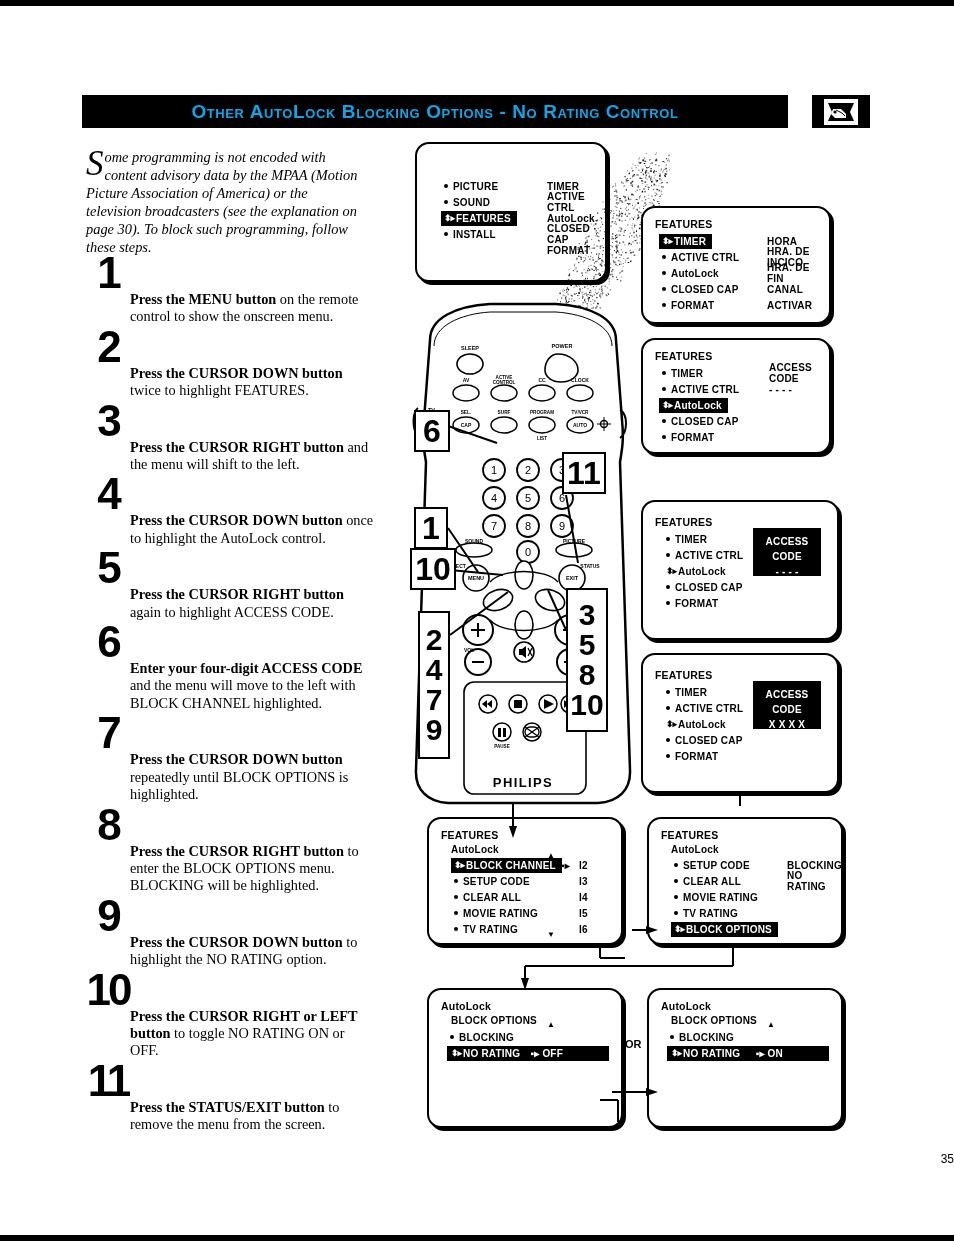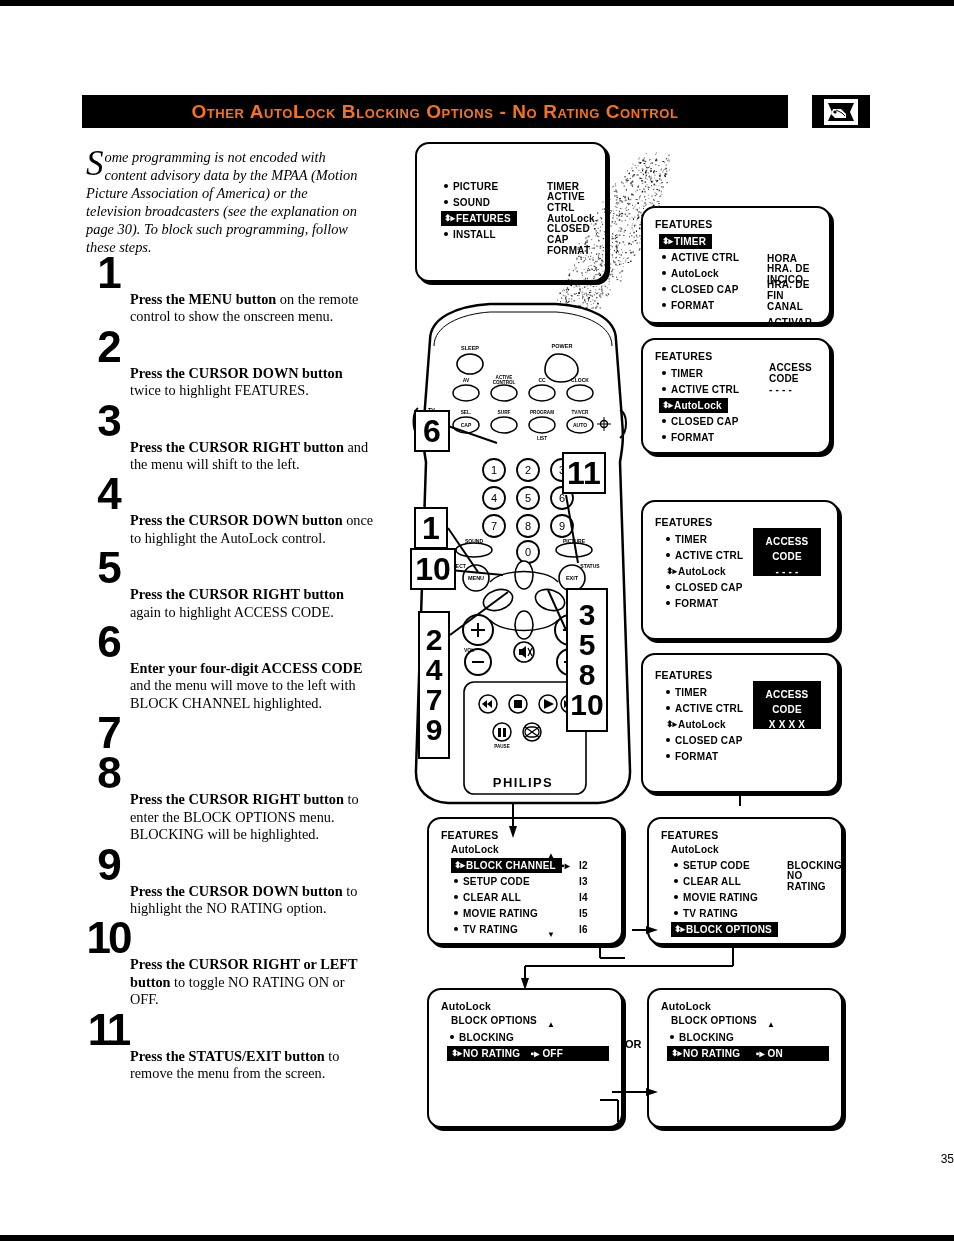--- a/index.html
+++ b/index.html
@@ -30,21 +30,21 @@
     left: 82px;
     top: 95px;
     width: 706px;
     height: 33px;
     background: #000;
     display: flex;
     align-items: center;
     justify-content: center;
   }
   .header-title {
-    color: #f97316;
+    color: #0ea5e9;
     font-family: "Liberation Sans", sans-serif;
     font-weight: bold;
     font-size: 19px;
     letter-spacing: 0.6px;
     white-space: nowrap;
     font-variant: small-caps;
     text-transform: capitalize;
   }
   .header-icon {
     position: absolute;
@@ -315,20 +315,21 @@
     <div class="step">
       <div class="step-num">5</div>
       <div class="step-body"><b>Press the CURSOR RIGHT button</b> again to highlight ACCESS CODE.</div>
     </div>
     <div class="step">
       <div class="step-num">6</div>
       <div class="step-body"><b>Enter your four-digit ACCESS CODE</b> and the menu will move to the left with BLOCK CHANNEL highlighted.</div>
     </div>
     <div class="step">
       <div class="step-num">7</div>
+      <div class="step-body"><b>Press the CURSOR DOWN button</b> repeatedly until BLOCK OPTIONS is highlighted.</div>
     </div>
     <div class="step">
       <div class="step-num">8</div>
       <div class="step-body"><b>Press the CURSOR RIGHT button</b> to enter the BLOCK OPTIONS menu. BLOCKING will be highlighted.</div>
     </div>
     <div class="step">
       <div class="step-num">9</div>
       <div class="step-body"><b>Press the CURSOR DOWN button</b> to highlight the NO RATING option.</div>
     </div>
     <div class="step">
@@ -1311,21 +1312,21 @@
             <span class="bullet"></span>
             <span>CLOSED  CAP</span>
           </div>
         </div>
         <div class="osd-row">
           <div class="osd-left">
             <span class="bullet"></span>
             <span>FORMAT</span>
           </div>
         </div>
-        <div class="val-col" style="left: 108px; top: 17px;">
+        <div class="val-col" style="left: 108px; top: 0px;">
           <div style="height: 16px; display: flex; align-items: center;">HORA</div>
           <div style="height: 16px; display: flex; align-items: center;">HRA. DE  INCICO</div>
           <div style="height: 16px; display: flex; align-items: center;">HRA. DE  FIN</div>
           <div style="height: 16px; display: flex; align-items: center;">CANAL</div>
           <div style="height: 16px; display: flex; align-items: center;">ACTIVAR</div>
         </div>
       </div>
   </div>
 </div>
 

